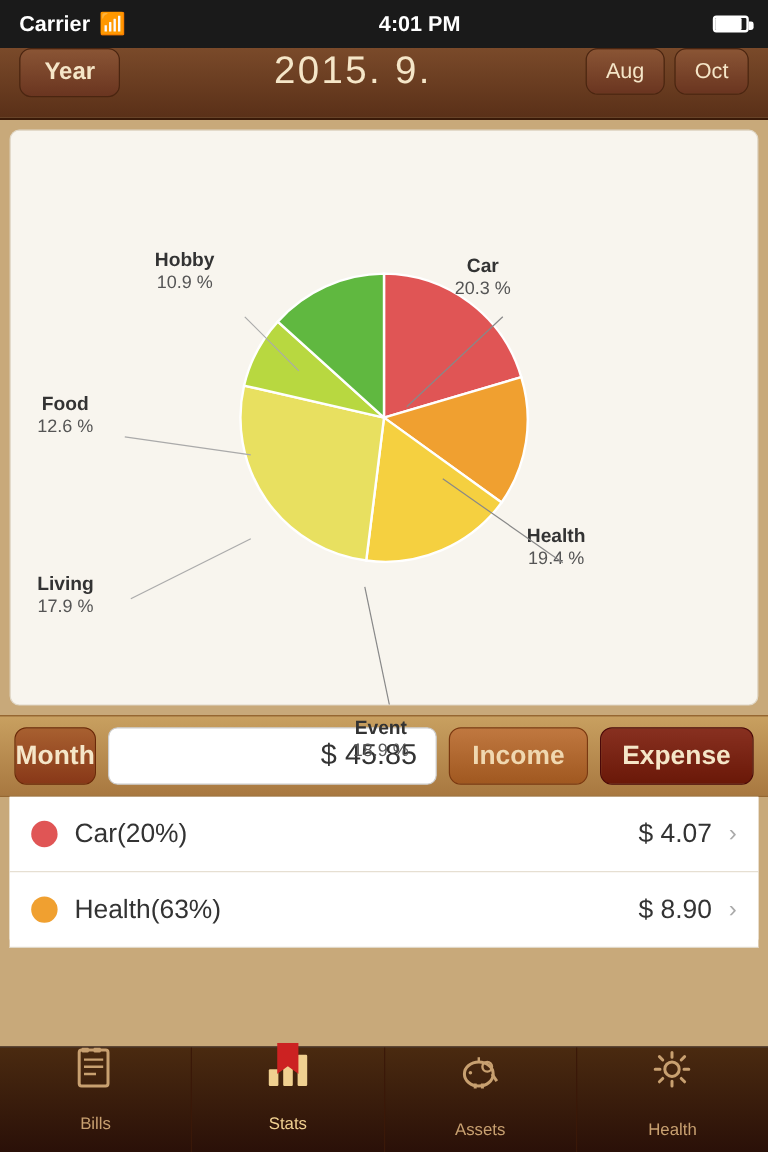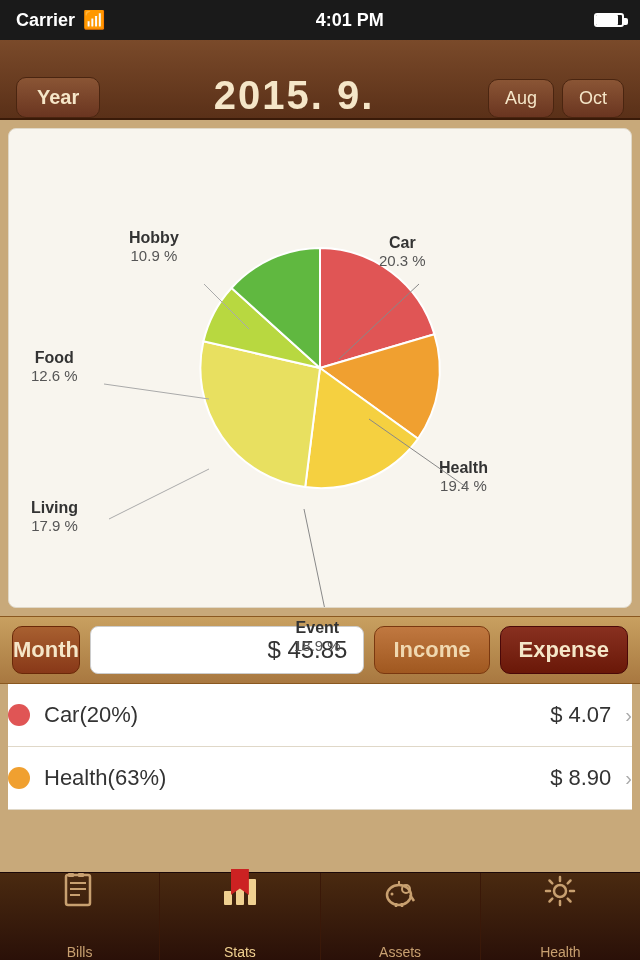--- a/index.html
+++ b/index.html
@@ -17,42 +17,42 @@
       font-size: 18px;
       font-weight: 600;
     }
     .status-bar .battery-area { display: flex; align-items: center; gap: 6px; }
     .battery-icon { width: 30px; height: 14px; border: 2px solid white; border-radius: 3px; position: relative; display: inline-block; }
     .battery-icon::after { content: ''; position: absolute; right: -6px; top: 3px; width: 4px; height: 7px; background: white; border-radius: 0 2px 2px 0; }
     .battery-fill { width: 85%; height: 100%; background: white; border-radius: 1px; }
 
     
     .header {
-      height: 80px;
+      height: 60px;
       background: linear-gradient(180deg, #7a4a2a 0%, #5a3018 100%);
       display: flex;
-      align-items: flex-end;
+      align-items: flex-start;
       justify-content: space-between;
       padding: 0 16px;
       border-bottom: 2px solid #3a1a08;
     }
     .header-year-btn {
       background: linear-gradient(180deg, #8a5535 0%, #6a3520 100%);
       border: 1px solid #4a2510;
       border-radius: 10px;
       color: #f5e6c8;
       font-size: 20px;
       font-weight: 600;
       padding: 8px 20px;
       cursor: pointer;
     }
     .header-title {
       color: #f5e6c8;
-      font-size: 40px;
-      font-weight: 700;
+      font-size: 32px;
+      font-weight: 400;
       letter-spacing: 2px;
     }
     .header-nav-btns { display: flex; gap: 8px; }
     .header-nav-btn {
       background: linear-gradient(180deg, #8a5535 0%, #6a3520 100%);
       border: 1px solid #4a2510;
       border-radius: 10px;
       color: #f5e6c8;
       font-size: 18px;
       font-weight: 500;
@@ -155,21 +155,21 @@
 
     
     .list-area {
       background: #f8f5ee;
       margin: 0 8px;
       border-radius: 0 0 8px 8px;
     }
     .list-item {
       display: flex;
       align-items: center;
-      padding: 18px 0;
+      padding: 18px 18px;
       border-bottom: 1px solid #e0d8c8;
       background: white;
       cursor: pointer;
     }
     .list-item:first-child { border-radius: 0; }
     .dot {
       width: 22px;
       height: 22px;
       border-radius: 50%;
       margin-right: 14px;
@@ -200,24 +200,24 @@
       height: 88px;
       background: linear-gradient(180deg, #4a2a10 0%, #2a1008 100%);
       display: flex;
       border-top: 1px solid #1a0808;
     }
     .tab-item {
       flex: 1;
       display: flex;
       flex-direction: column;
       align-items: center;
-      justify-content: space-between;
+      justify-content: flex-start;
       cursor: pointer;
       color: #c8a070;
-      gap: 3px;
+      gap: 19px;
       border-right: 1px solid #3a1808;
     }
     .tab-item:last-child { border-right: none; }
     .tab-item.active { color: #f0d090; }
     .tab-label { font-size: 14px; font-weight: 500; }
     .tab-bookmark { width: 18px; height: 26px; background: #cc2222; clip-path: polygon(0 0, 100% 0, 100% 100%, 50% 75%, 0 100%); }
   </style>
 </head>
 <body>
 

